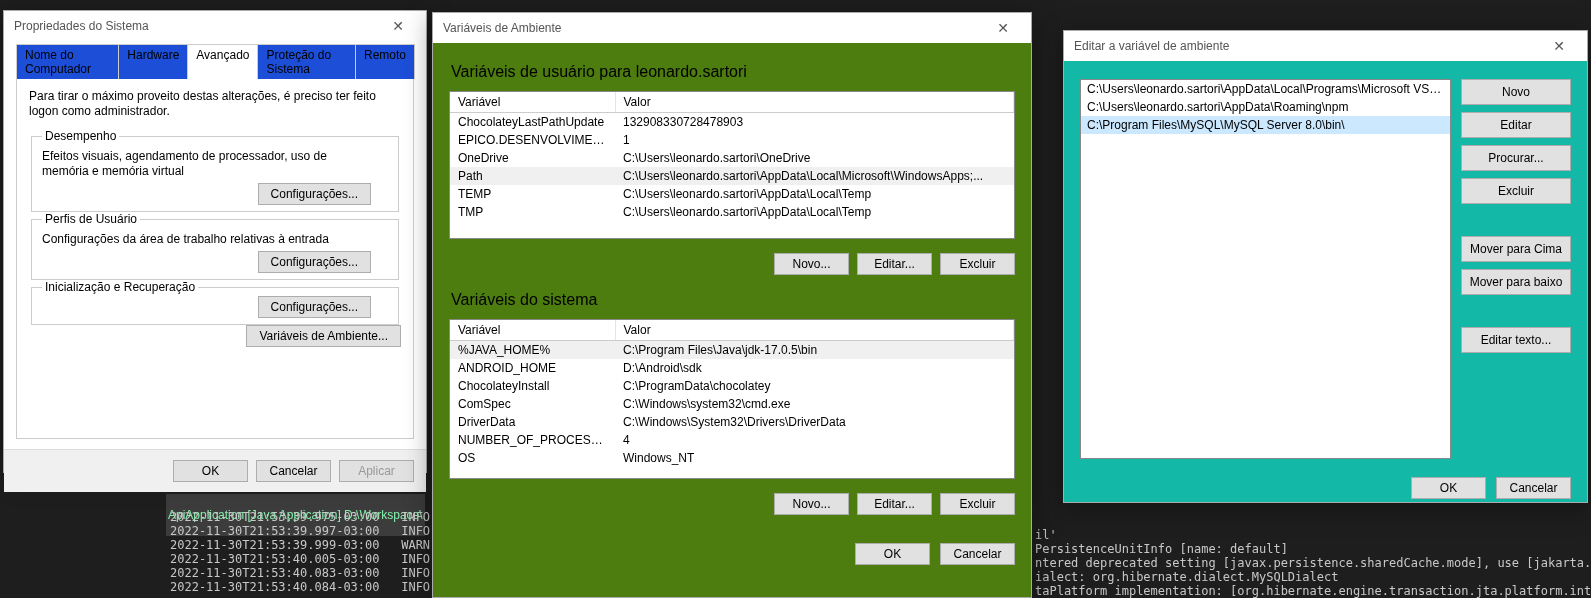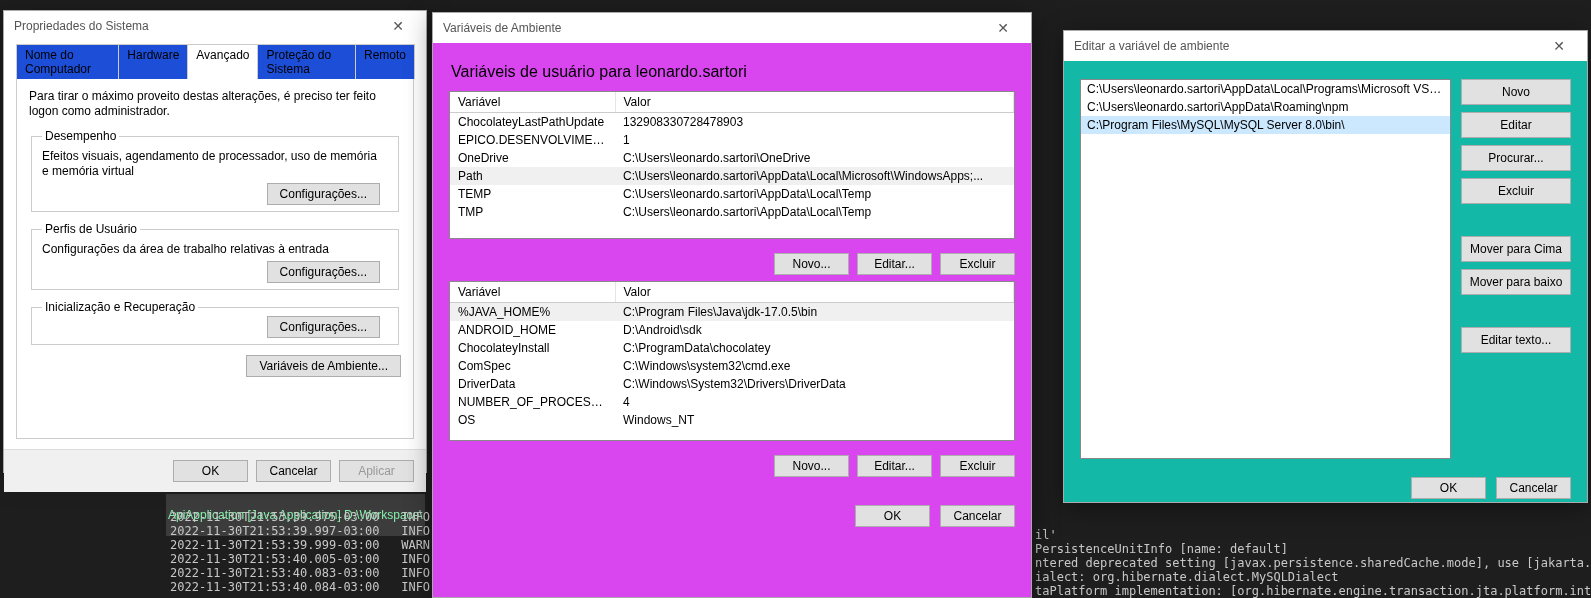--- a/index.html
+++ b/index.html
@@ -107,37 +107,36 @@
   .tabpage {
     border:1px solid #ccc; border-top:none;
     padding:10px 12px 12px 12px;
     background:#fff;
     height:360px;
     display:flex; flex-direction:column;
   }
   .note { font-size:12px; margin-bottom:10px; line-height:15px;}
   fieldset.group {
     border:1px solid #ccc;
-    padding:6px 18px 10px 10px;
-    margin-bottom:10px;
+    padding:6px 27px 10px 10px;
     position:relative;
   }
   fieldset.group > legend, .glabel {
     font-size:12px; padding:0 3px;
   }
   .gcontent { font-size:12px; line-height:15px; margin-bottom:8px;}
   .right { text-align:right; }
   #dlg1 .foot {
     display:flex; justify-content:flex-end; gap:8px; padding:10px 12px;
     background:#f0f0f0; border-top:1px solid #ddd;
   }
   .envbtn-row { text-align:right; margin-top:4px;}
 
   
-  #dlg2 { left: 432px; top: 12px; width: 600px; height: 586px; background:#d946ef;}
+  #dlg2 { left: 432px; top: 12px; width: 600px; height: 586px; background:#4d7c0f;}
   #dlg2 .body { padding: 10px 16px 14px 16px; display:flex; flex-direction:column; gap:6px;}
   .section-label { font-size:16px; margin:10px 0 4px 2px;}
   .tblwrap {
     border:1px solid #888; background:#fff;
     overflow:auto;
   }
   table.vars { width:100%; border-collapse:collapse; font-size:12px;}
   table.vars th {
     text-align:left; font-weight:normal;
     padding:3px 8px; border-bottom:1px solid #ccc; border-right:1px solid #e5e5e5;
@@ -287,20 +286,21 @@
             </tr>
           </tbody>
       </table>
     </div>
     <div class="btnrow">
       <span class="btn">Novo...</span>
       <span class="btn">Editar...</span>
       <span class="btn">Excluir</span>
     </div>
 
+    <div class="section-label">Variáveis do sistema</div>
     <div class="tblwrap tblsys" style="height:160px;">
       <table class="vars" id="sysVars">
         <thead>
             <tr>
           <th>Variável</th>
           <th>Valor</th>
         </tr>
           </thead>
         <tbody>
             <tr class="sel">

